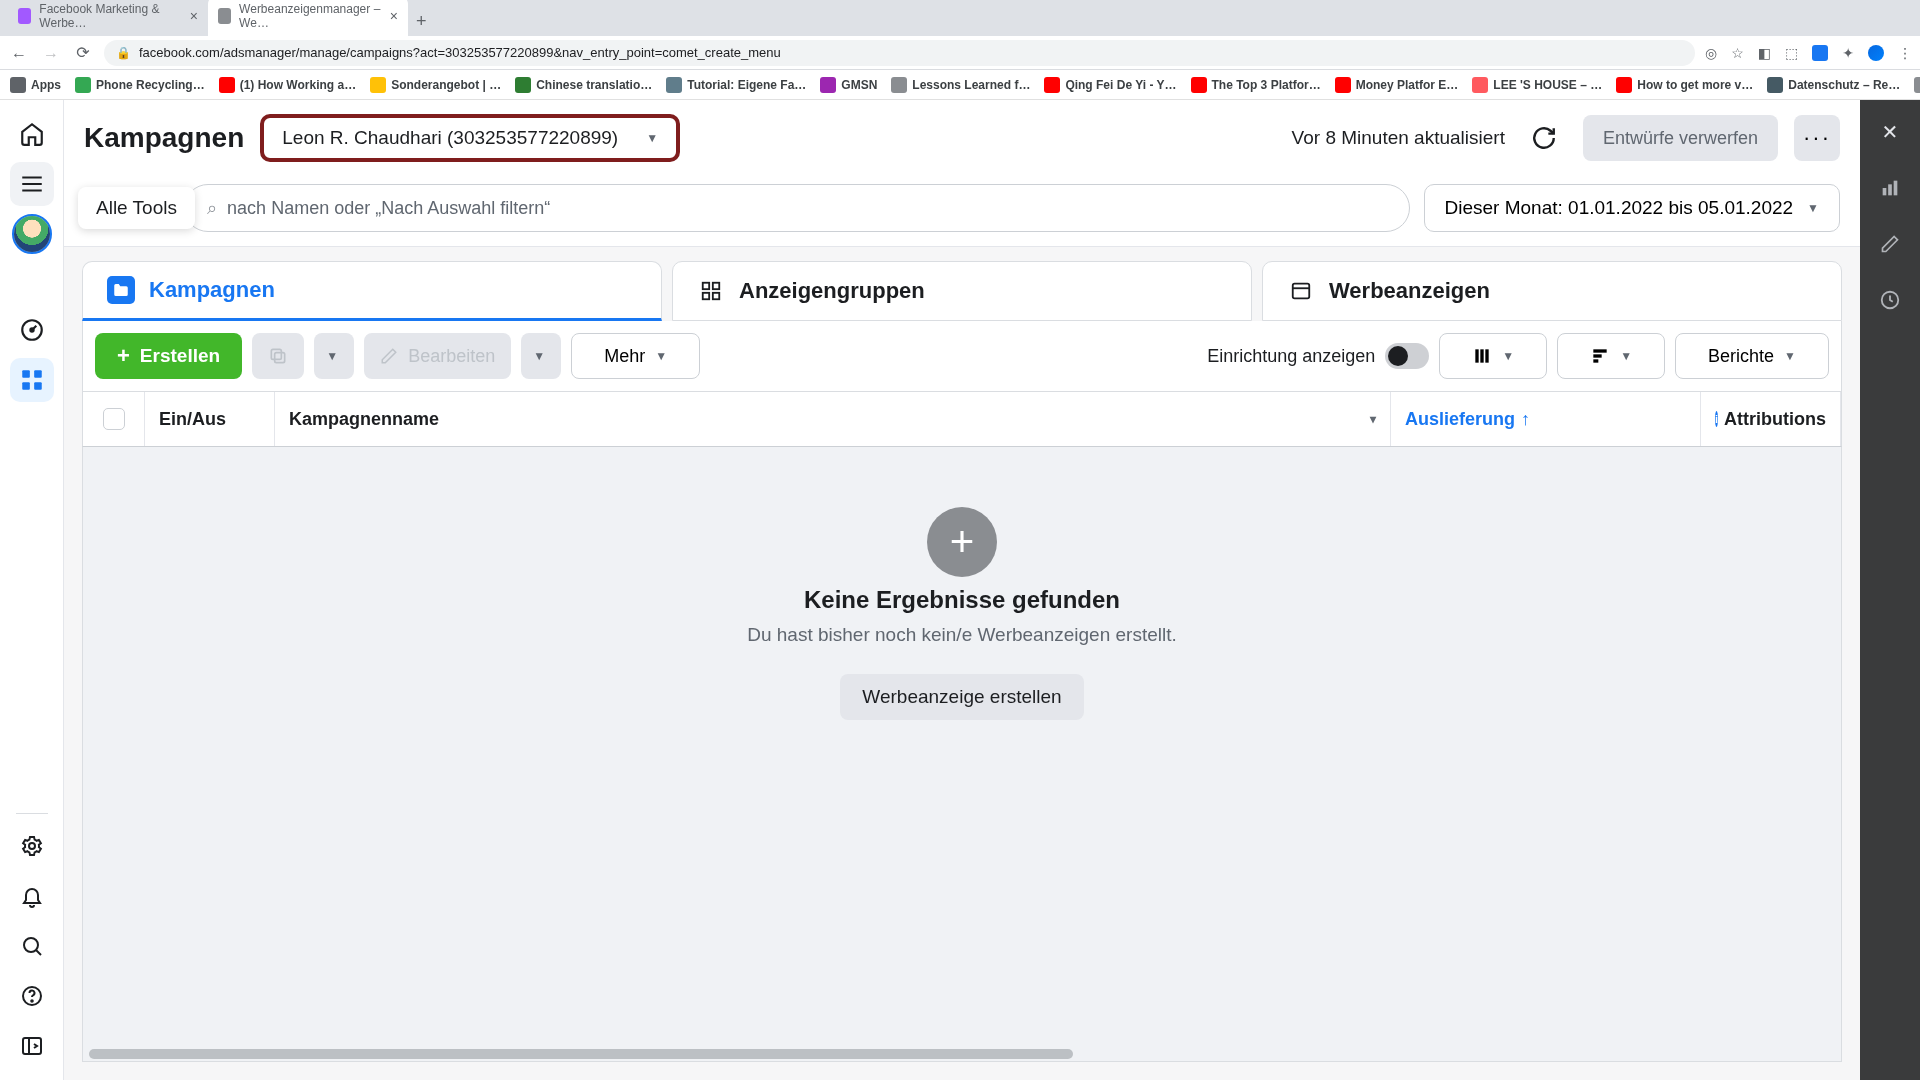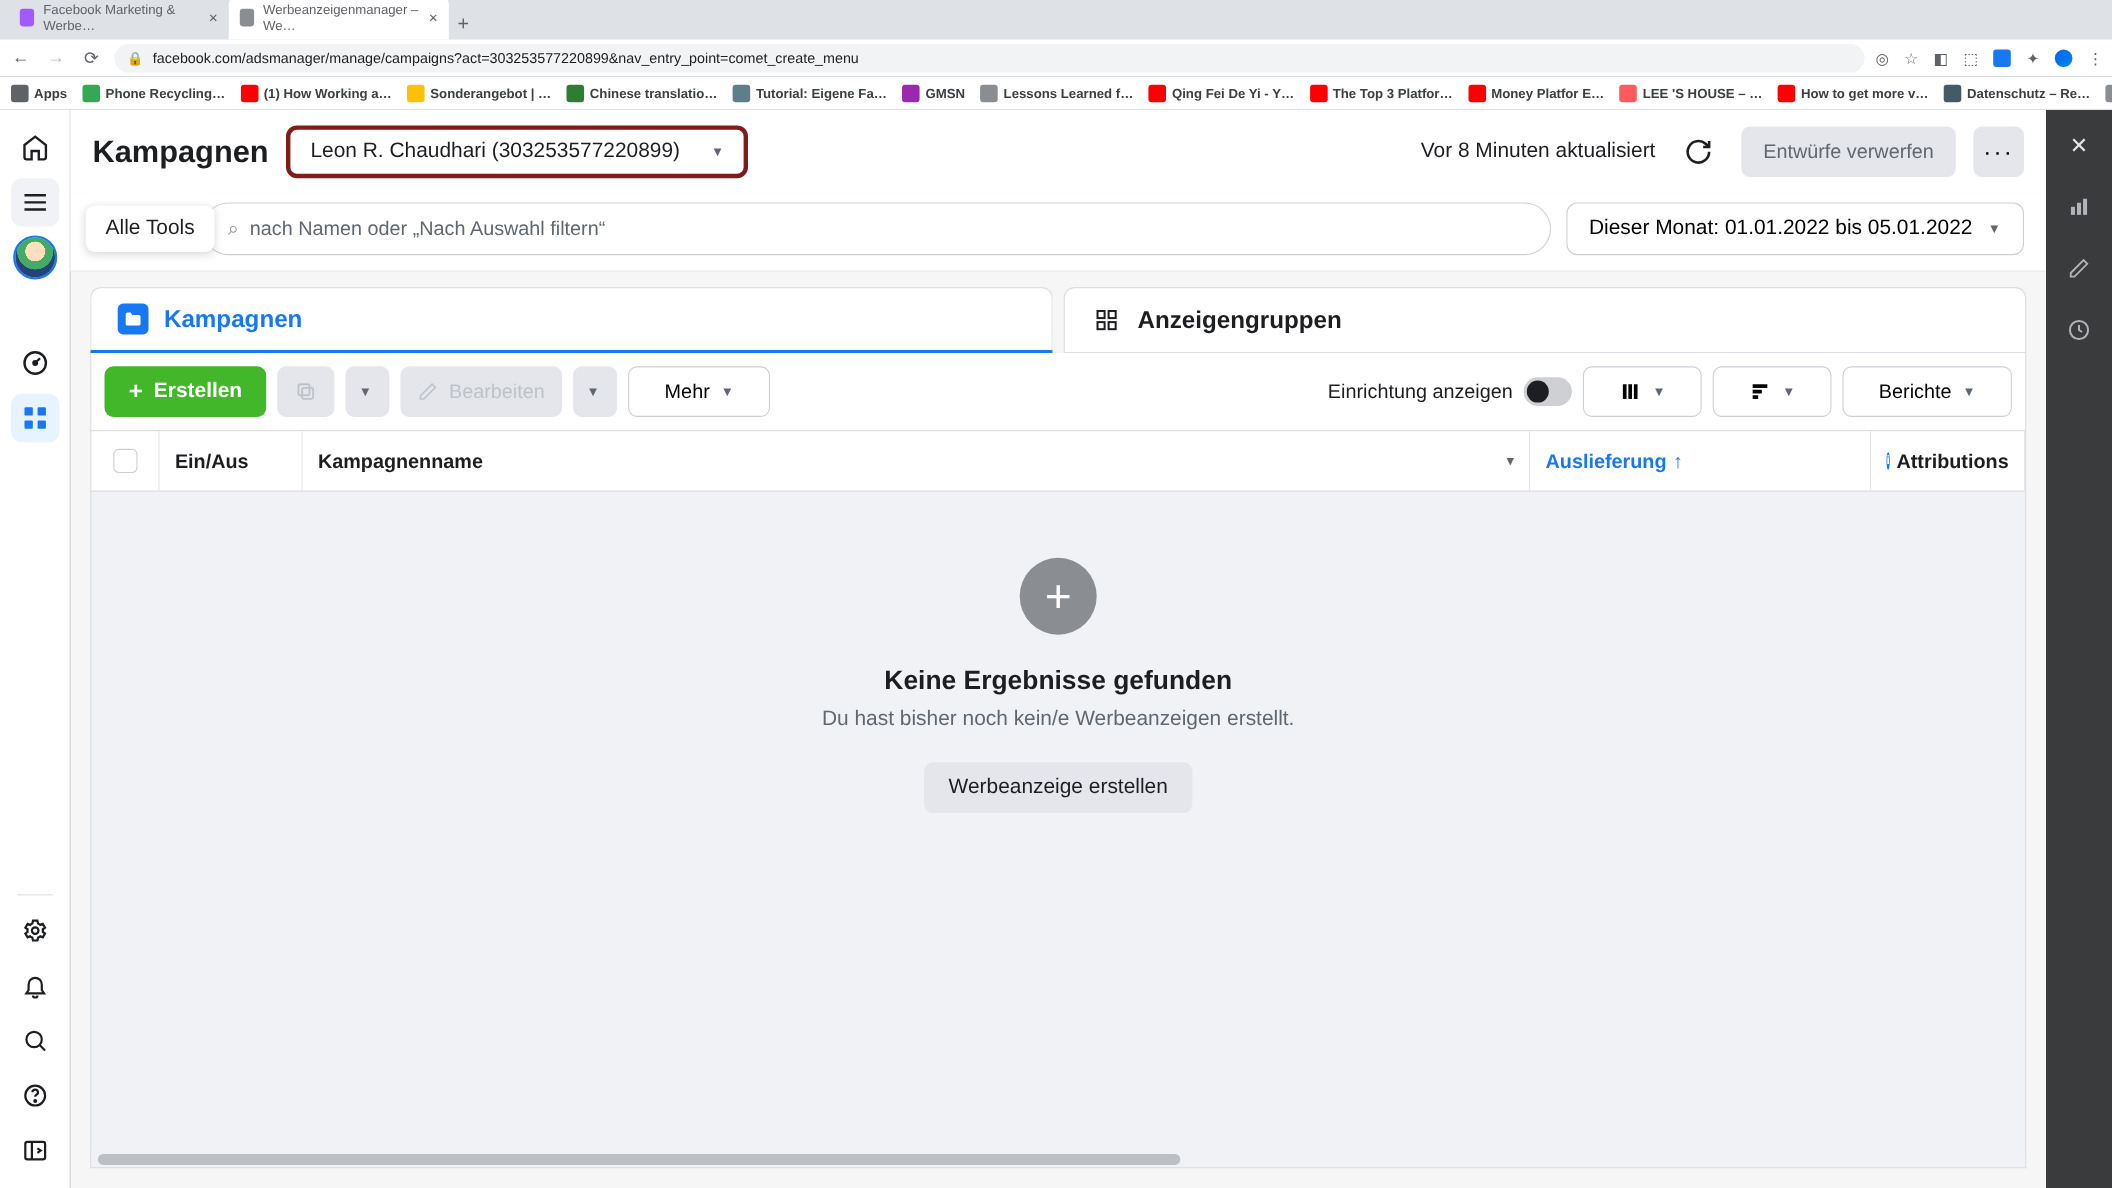--- a/index.html
+++ b/index.html
@@ -19,21 +19,21 @@
   .lock-ico { font-size: 12px; color: #5f6368; }
   .ext-icons { display: flex; gap: 14px; align-items: center; color: #5f6368; }
   .ext-icons span { font-size: 14px; cursor: pointer; }
   .fb-dot { width: 16px; height: 16px; border-radius: 3px; background: #1877f2; }
   .meta-dot { width: 16px; height: 16px; border-radius: 50%; background: linear-gradient(135deg,#0668E1,#0080FB); }
   .bookmarks { display: flex; align-items: center; background: #fff; height: 30px; padding: 0 10px; gap: 14px; font-size: 12px; color: #3c4043; border-bottom: 1px solid #e0e0e0; overflow: hidden; font-weight: bold; }
   .bm { display: flex; align-items: center; gap: 5px; white-space: nowrap; cursor: pointer; }
   .bm-ico { width: 16px; height: 16px; border-radius: 3px; display:inline-block; }
 
   
-  .app { display: flex; height: calc(1080px - 100px); background: #404040; text-align: center; }
+  .app { display: flex; height: calc(1080px - 100px); background: #d946ef; text-align: center; }
 
   .rail { width: 64px; background: #fff; border-right: 1px solid #e4e6eb; display: flex; flex-direction: column; align-items: center; padding: 12px 0; gap: 6px; }
   .rail-item { width: 44px; height: 44px; display: flex; align-items: center; justify-content: center; border-radius: 10px; cursor: pointer; color: #1c1e21; }
   .rail-item.sel { background: #e7f3ff; color: #1877f2; }
   .rail-item.hov { background: #f0f2f5; }
   .rail-spacer { flex: 1; }
   .rail-divider { width: 32px; height: 1px; background: #dadde1; margin: 4px 0; }
   .avatar { width: 40px; height: 40px; border-radius: 50%; background: #b0c4de; border: 2px solid #1877f2; position: relative; overflow:hidden; }
   .avatar::after { content:""; position:absolute; inset:0; background: radial-gradient(circle at 50% 35%, #ffe0bd 30%, #4a6 31% 55%, #247 56%); }
 
@@ -71,21 +71,21 @@
   .table-head { display: flex; background: #fff; margin: 0 18px; border: 1px solid #dadde1; border-bottom:1px solid #ccd0d5;}
   .th { padding: 16px 14px; font-size: 18px; font-weight: 700; color: #1c1e21; border-right: 1px solid #e4e6eb; display:flex; align-items:center; gap:6px;}
   .th.sort { color: #1877f2; }
   .th-check { width: 62px; justify-content:center;}
   .checkbox { width: 22px; height: 22px; border: 1.5px solid #ccd0d5; border-radius: 5px; background:#fff;}
   .th1 { width: 130px;} .th2 { flex:1;} .th3{width:310px;} .th4{width:200px;} .th5{width:200px;} .th6{width:140px;}
   .info-i { width:16px;height:16px;border-radius:50%;background:#1877f2;color:#fff;font-size:11px;display:inline-flex;align-items:center;justify-content:center;}
 
   .empty-area { flex:1; margin: 0 18px 18px; background:#f0f2f5; border:1px solid #dadde1; border-top:none; display:flex; flex-direction:column; align-items:center; padding-top:60px; position:relative;}
   .plus-circle { width: 70px; height:70px; border-radius:50%; background:#8a8d91; color:#fff; display:flex; align-items:center; justify-content:center; font-size:42px; cursor:pointer;}
-  .empty-h { font-size:24px; font-weight:800; color:#1c1e21; margin-top:28px;}
+  .empty-h { font-size:24px; font-weight:800; color:#1c1e21; margin-top:9px;}
   .empty-p { font-size:19px; color:#606770; margin-top:10px;}
   .empty-btn { margin-top:28px; background:#e4e6eb; color:#1c1e21; padding:12px 22px; border-radius:8px; font-size:19px; cursor:pointer;}
   .hscroll { position:absolute; left:0; right:0; bottom:0; height:14px; background:#f0f2f5;}
   .hscroll-thumb { height:10px; margin:2px 0 2px 6px; width:56%; background:#bcc0c4; border-radius:5px;}
 
   .rightrail { width: 60px; background: #3a3b3c; display:flex; flex-direction:column; align-items:center; padding:14px 0; gap:20px;}
   .rr-item { width:36px; height:36px; display:flex; align-items:center; justify-content:center; color:#b0b3b8; cursor:pointer; border-radius:50%;}
   .rr-item.close { color:#e4e6eb; font-size:20px;}
   .caret { font-size: 12px; color:#606770;}
   svg { display:block; }
@@ -305,20 +305,29 @@
         <span class="tab-ico">
           <svg width="22" height="22" viewBox="0 0 24 24" fill="none" stroke="#1c1e21" stroke-width="2">
               <rect x="3" y="3" width="7" height="7"></rect>
               <rect x="14" y="3" width="7" height="7"></rect>
               <rect x="3" y="14" width="7" height="7"></rect>
               <rect x="14" y="14" width="7" height="7"></rect>
             </svg>
         </span>
         <span>Anzeigengruppen</span>
       </div>
+      <div class="big-tab">
+        <span class="tab-ico">
+          <svg width="22" height="22" viewBox="0 0 24 24" fill="none" stroke="#1c1e21" stroke-width="2">
+              <rect x="3" y="4" width="18" height="16" rx="2"></rect>
+              <path d="M3 9h18"></path>
+            </svg>
+        </span>
+        <span>Werbeanzeigen</span>
+      </div>
     </div>
 
     <div class="toolbar">
       <div class="btn-green">
         <span style="font-size:22px;font-weight:700">+</span>
         <span>Erstellen</span>
       </div>
       <div class="btn-dis">
         <svg width="20" height="20" viewBox="0 0 24 24" fill="none" stroke="currentColor" stroke-width="2">
             <rect x="8" y="8" width="12" height="12" rx="2"></rect>

